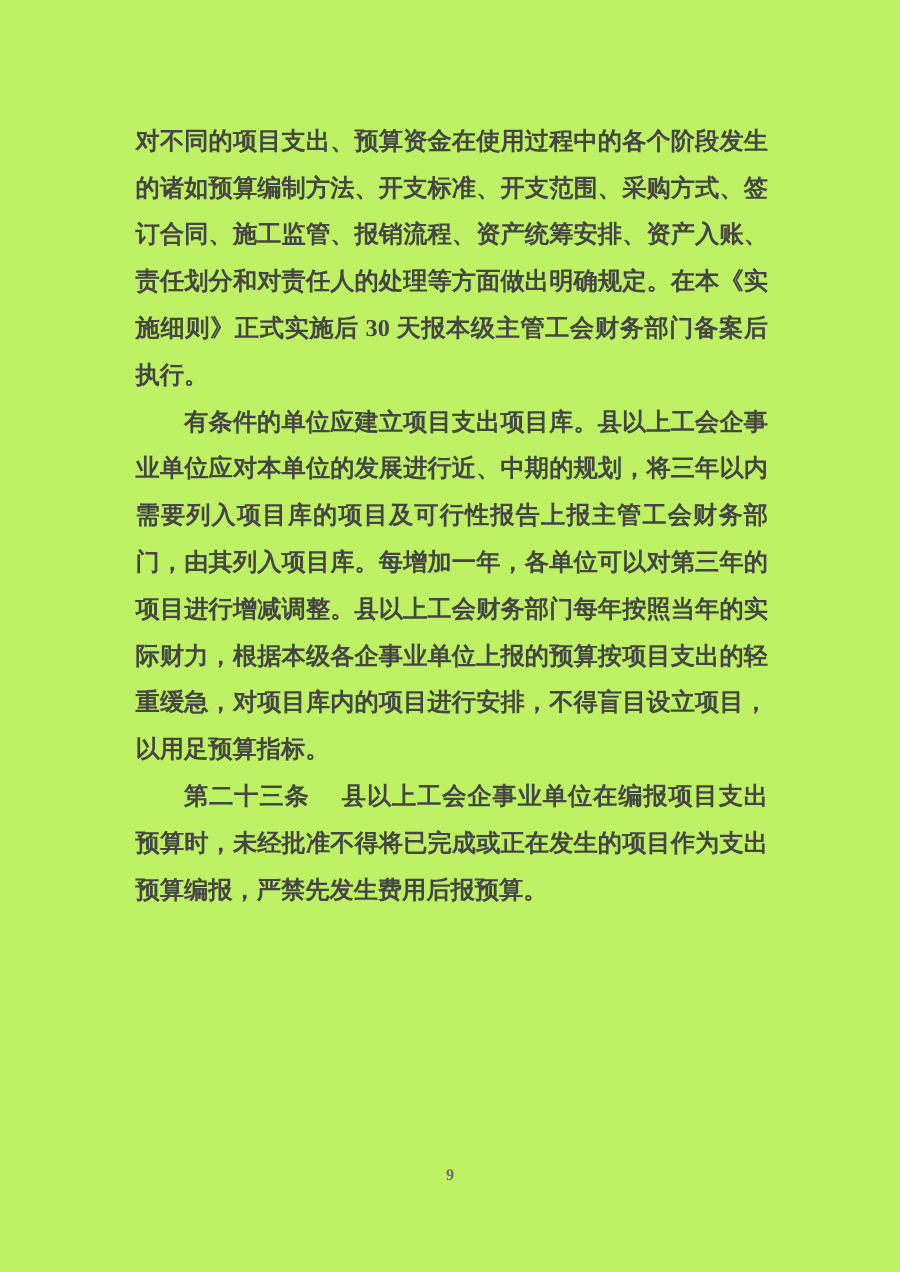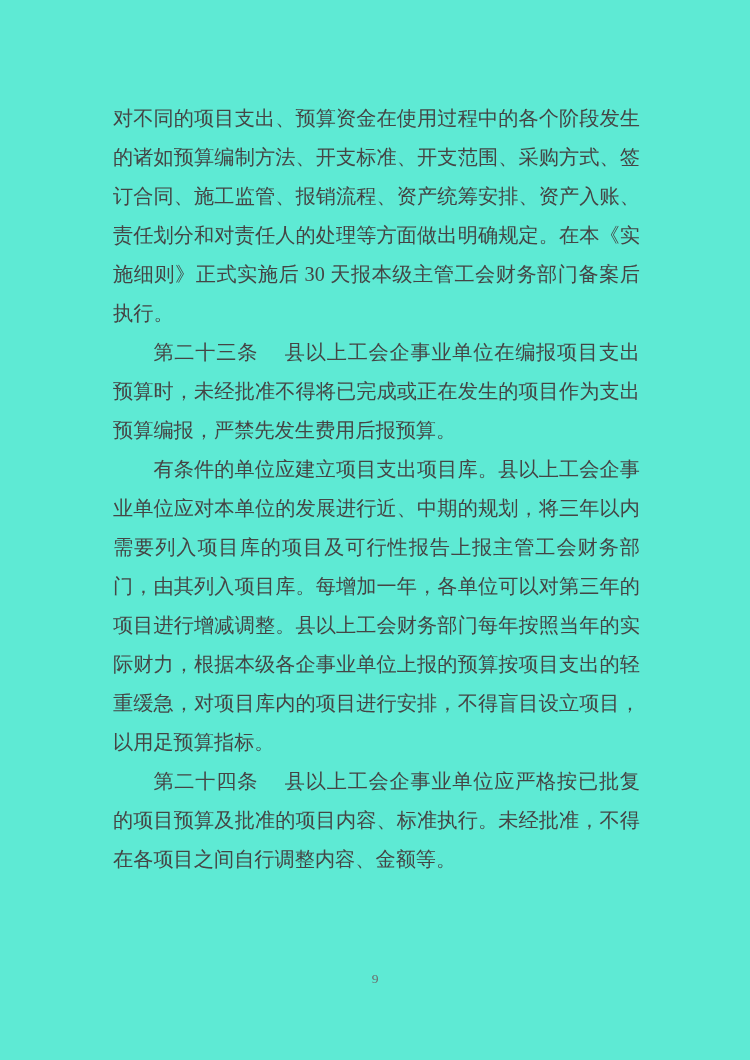--- a/index.html
+++ b/index.html
@@ -10,21 +10,22 @@
     width: 750px;
     height: 1060px;
     background: #fdfdfd;
     overflow: hidden;
     font-family: "Liberation Serif", "DejaVu Serif", serif;
   }
   .page {
     position: relative;
     width: 750px;
     height: 1060px;
-    background: #5eead4;
+    background: #bef264;
+    font-weight: bold;
   }
   .text-block {
     position: absolute;
     left: 113px;
     top: 99px;
     width: 527px;
     font-size: 20.2px;
     line-height: 39px;
     color: #454545;
     text-align: justify;
@@ -48,20 +49,19 @@
     color: #6b6b6b;
   }
 </style>
 </head>
 <body>
 
 <div class="page">
 
   <div class="text-block">
     <p class="para first">对不同的项目支出、预算资金在使用过程中的各个阶段发生的诸如预算编制方法、开支标准、开支范围、采购方式、签订合同、施工监管、报销流程、资产统筹安排、资产入账、责任划分和对责任人的处理等方面做出明确规定。在本《实施细则》正式实施后 30 天报本级主管工会财务部门备案后执行。</p>
+    <p class="para">有条件的单位应建立项目支出项目库。县以上工会企事业单位应对本单位的发展进行近、中期的规划，将三年以内需要列入项目库的项目及可行性报告上报主管工会财务部门，由其列入项目库。每增加一年，各单位可以对第三年的项目进行增减调整。县以上工会财务部门每年按照当年的实际财力，根据本级各企事业单位上报的预算按项目支出的轻重缓急，对项目库内的项目进行安排，不得盲目设立项目，以用足预算指标。</p>
     <p class="para">第二十三条　 县以上工会企事业单位在编报项目支出预算时，未经批准不得将已完成或正在发生的项目作为支出预算编报，严禁先发生费用后报预算。</p>
-    <p class="para">有条件的单位应建立项目支出项目库。县以上工会企事业单位应对本单位的发展进行近、中期的规划，将三年以内需要列入项目库的项目及可行性报告上报主管工会财务部门，由其列入项目库。每增加一年，各单位可以对第三年的项目进行增减调整。县以上工会财务部门每年按照当年的实际财力，根据本级各企事业单位上报的预算按项目支出的轻重缓急，对项目库内的项目进行安排，不得盲目设立项目，以用足预算指标。</p>
-    <p class="para">第二十四条　 县以上工会企事业单位应严格按已批复的项目预算及批准的项目内容、标准执行。未经批准，不得在各项目之间自行调整内容、金额等。</p>
   </div>
 
   <div class="page-number">9</div>
 
 </div>
 
 </body></html>

